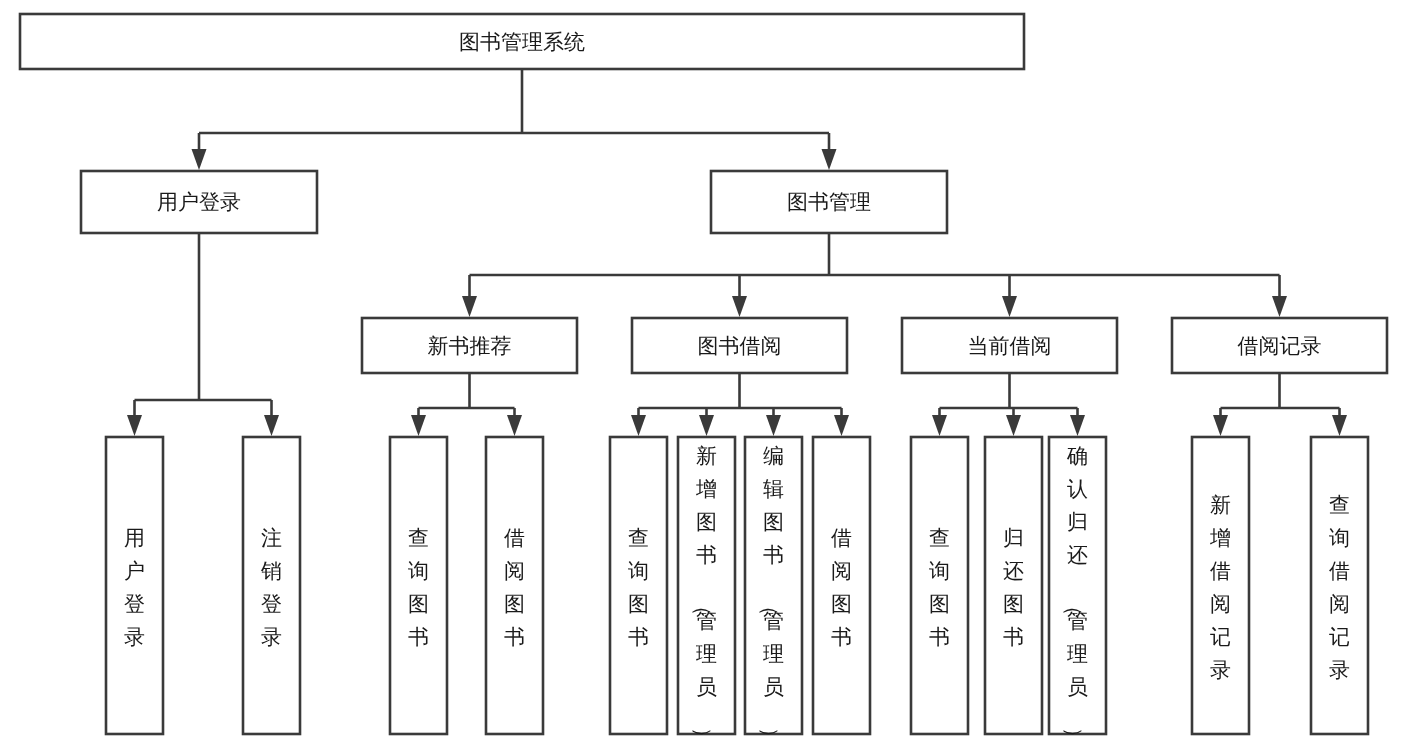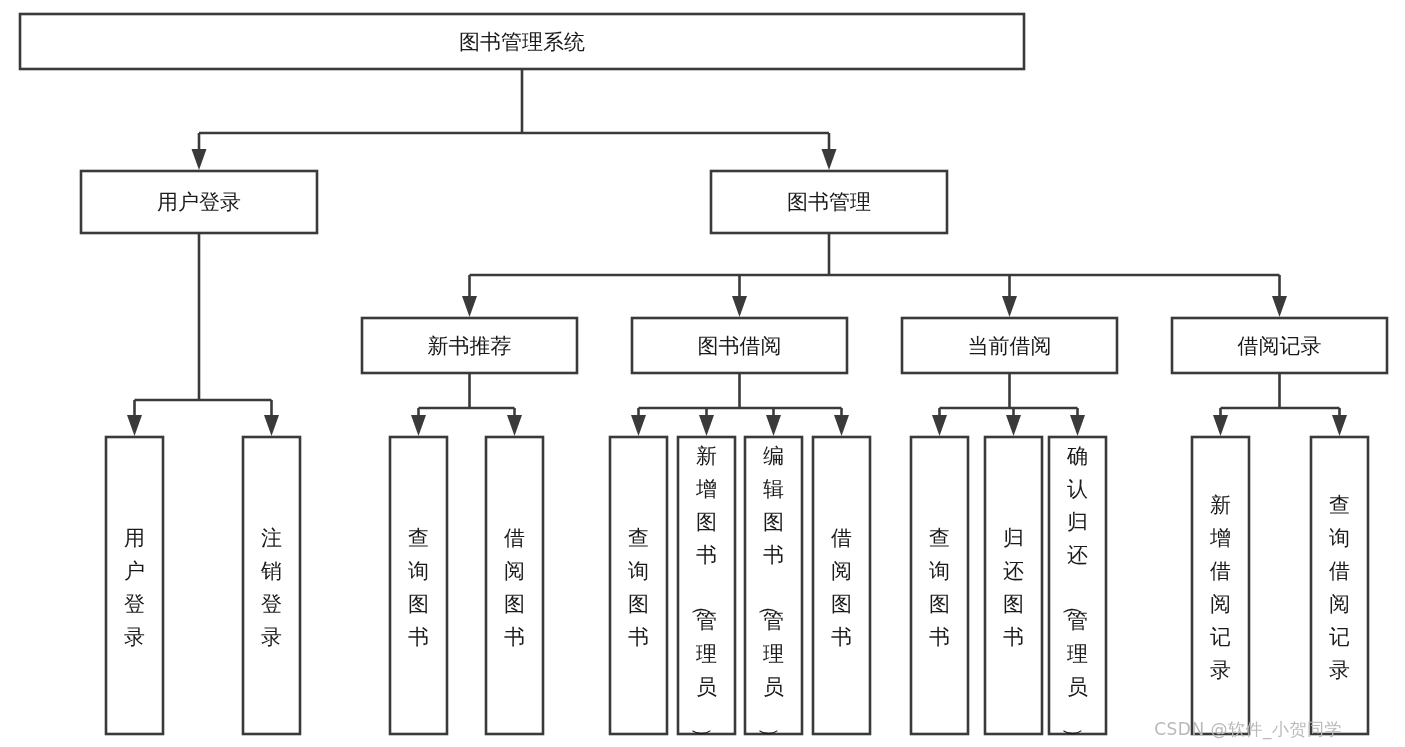--- a/index.html
+++ b/index.html
@@ -202,14 +202,13 @@
         <g>
           <rect class="node-box" x="1192" y="437" width="57" height="297"></rect>
           <text class="node-label-v" x="1220.5" y="512.24"><tspan x="1220.5" dy="0">新</tspan><tspan x="1220.5" dy="33">增</tspan><tspan x="1220.5" dy="33">借</tspan><tspan x="1220.5" dy="33">阅</tspan><tspan x="1220.5" dy="33">记</tspan><tspan x="1220.5" dy="33">录</tspan></text>
         </g>
         <g>
           <rect class="node-box" x="1311" y="437" width="57" height="297"></rect>
           <text class="node-label-v" x="1339.5" y="512.24"><tspan x="1339.5" dy="0">查</tspan><tspan x="1339.5" dy="33">询</tspan><tspan x="1339.5" dy="33">借</tspan><tspan x="1339.5" dy="33">阅</tspan><tspan x="1339.5" dy="33">记</tspan><tspan x="1339.5" dy="33">录</tspan></text>
         </g>
       </g>
   </svg>
-  <div class="watermark">CSDN @软件_小贺同学</div>
 </div>
 
 </body></html>

